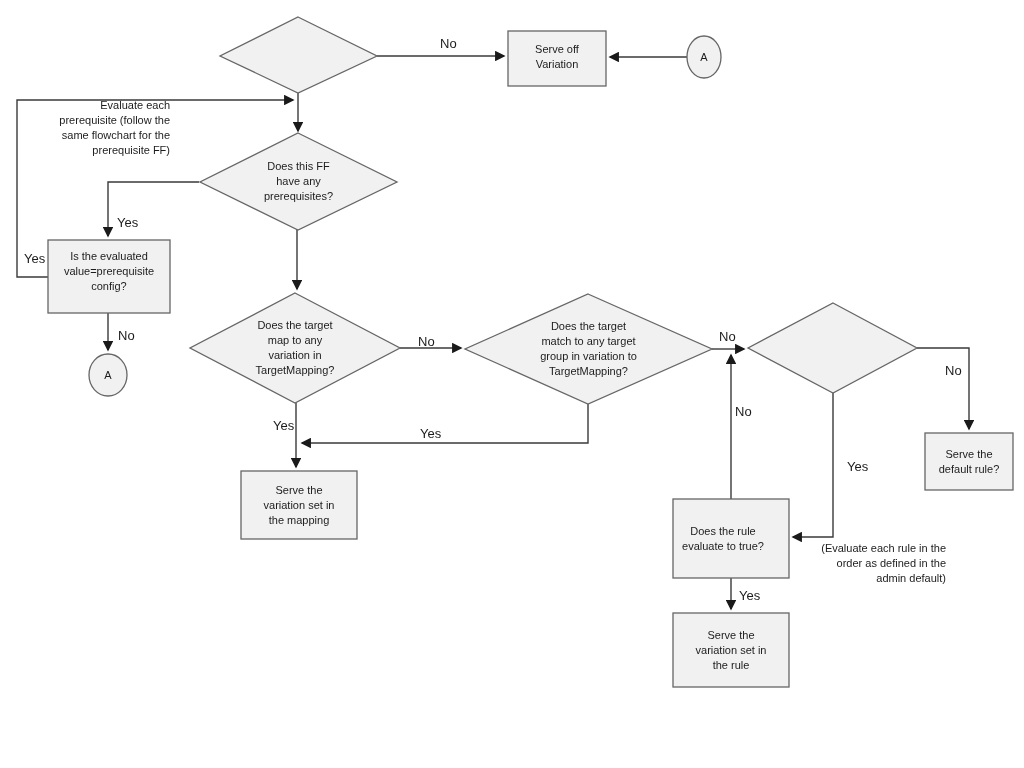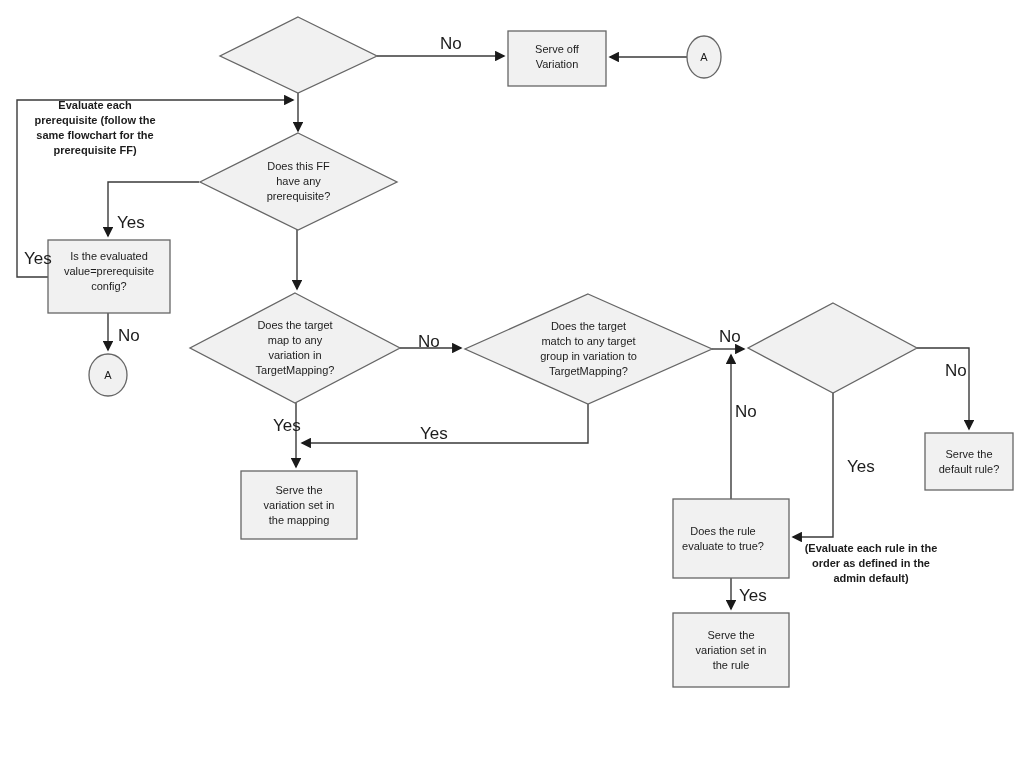--- a/index.html
+++ b/index.html
@@ -27,34 +27,33 @@
     justify-content: center;
     text-align: center;
     white-space: pre-line;
     font-size: 11px;
     line-height: 15px;
     color: #1c1c1c;
     pointer-events: none;
   }
   .edge-label {
     position: absolute;
-    font-size: 17px;
+    font-size: 13px;
     line-height: 13px;
     color: #1c1c1c;
     white-space: nowrap;
     text-align: right;
   }
   .note {
     position: absolute;
     font-size: 11px;
     line-height: 15px;
     color: #1c1c1c;
-    text-align: center;
+    text-align: right;
     white-space: pre-line;
-    font-weight: bold;
   }
   .shape {
     fill: #f1f1f1;
     stroke: #666666;
     stroke-width: 1.3;
   }
   .connector {
     fill: none;
     stroke: #3a3a3a;
     stroke-width: 1.4;
@@ -103,21 +102,21 @@
 
     <ellipse class="shape" cx="704" cy="57" rx="17" ry="21"></ellipse>
     <ellipse class="shape" cx="108" cy="375" rx="19" ry="21"></ellipse>
   </svg>
 
   <div class="node-label" style="left:508px;top:31px;width:98px;height:51px">Serve off
 Variation</div>
   <div class="node-label" style="left:687px;top:36px;width:34px;height:42px">A</div>
   <div class="node-label" style="left:200px;top:133px;width:197px;height:97px">Does this FF
 have any
-prerequisite?</div>
+prerequisites?</div>
   <div class="node-label" style="left:48px;top:240px;width:122px;height:63px">Is the evaluated
 value=prerequisite
 config?</div>
   <div class="node-label" style="left:89px;top:354px;width:38px;height:42px">A</div>
   <div class="node-label" style="left:190px;top:293px;width:210px;height:110px">Does the target
 map to any
 variation in
 TargetMapping?</div>
   <div class="node-label" style="left:465px;top:294px;width:247px;height:110px">Does the target
 match to any target

